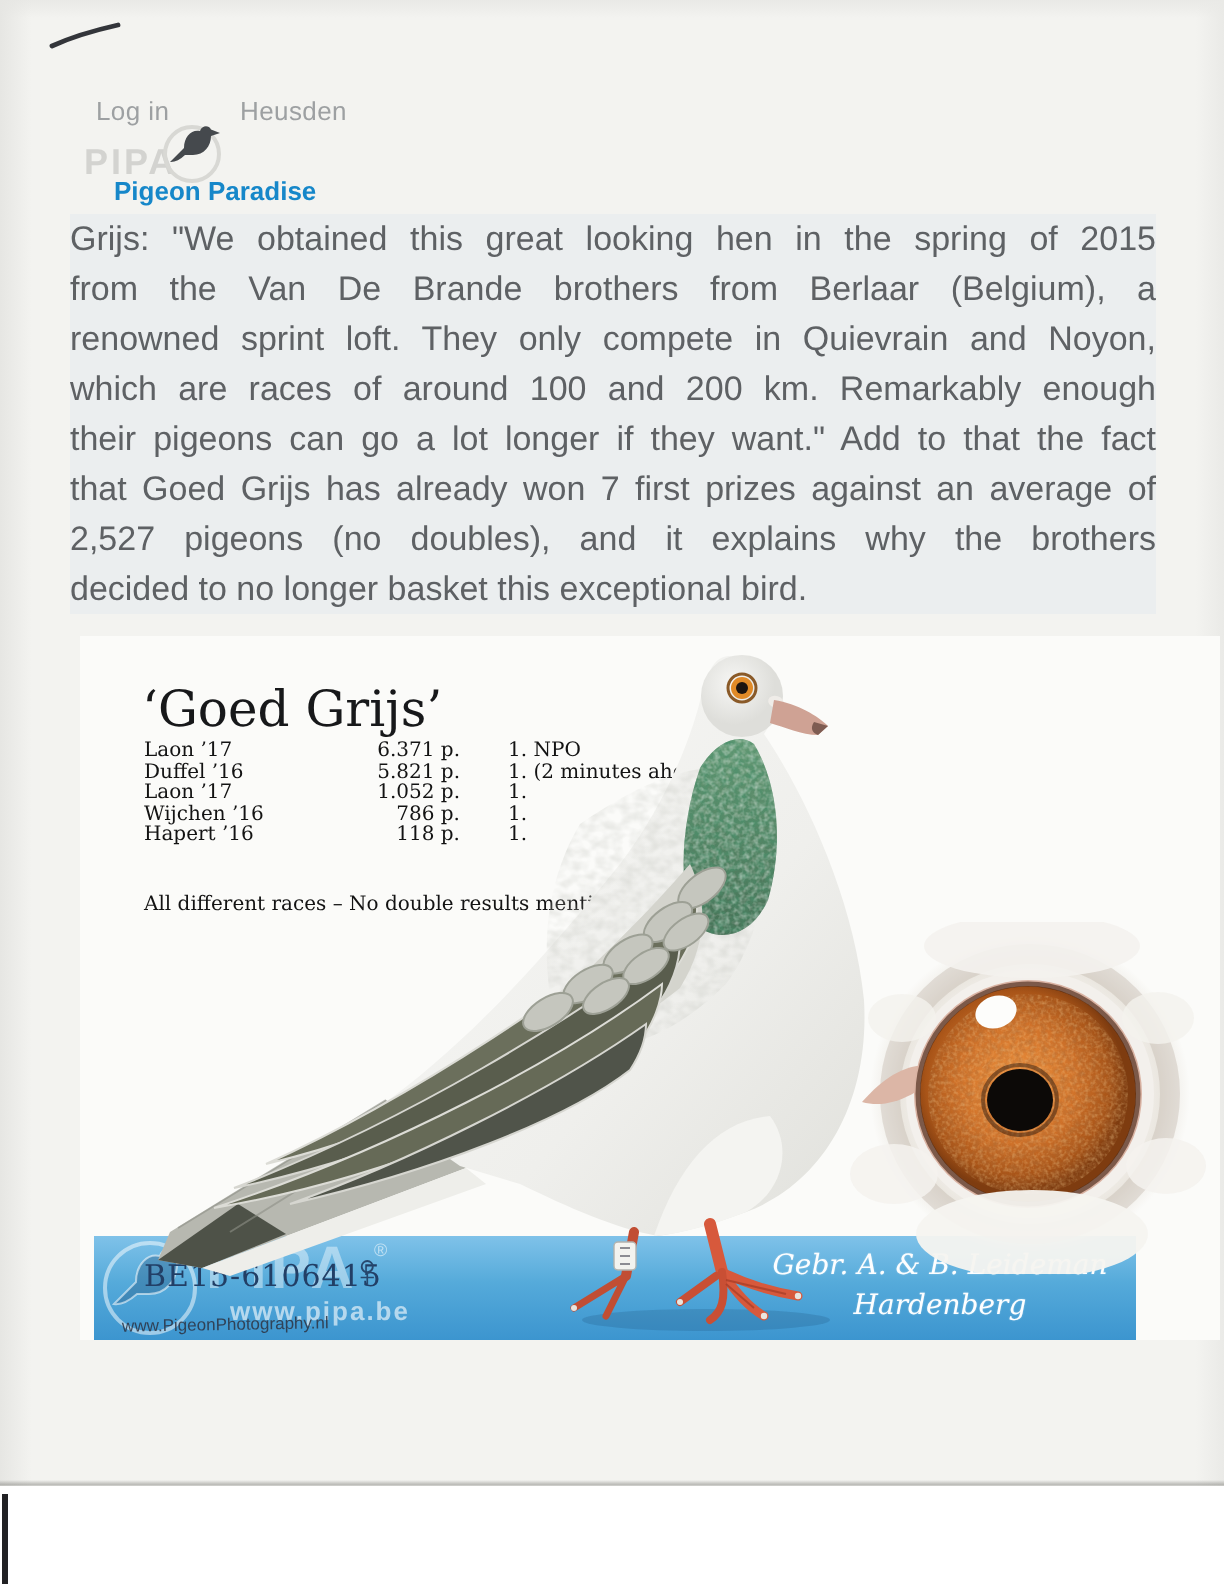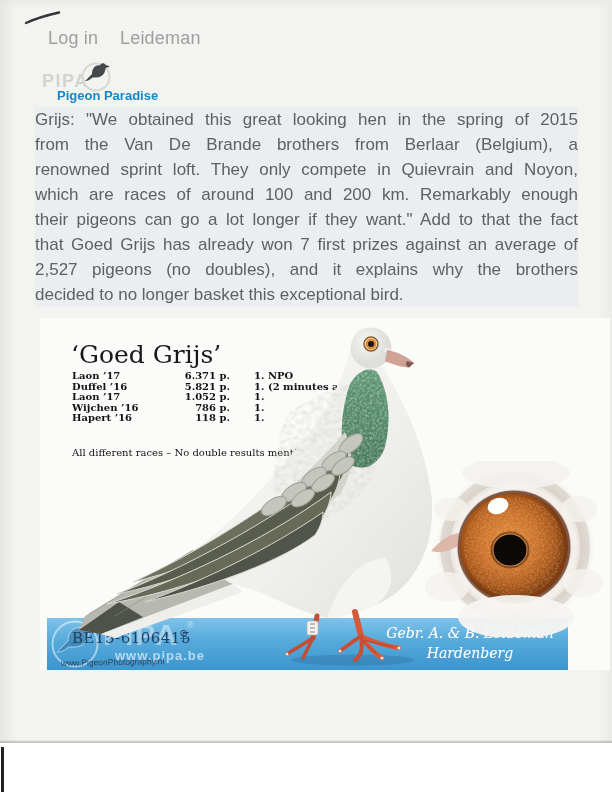--- a/index.html
+++ b/index.html
@@ -15,38 +15,38 @@
   
   .paper-edge{left:0;top:740px;width:612px;height:4px;
     background:linear-gradient(180deg,rgba(0,0,0,0) 0,rgba(120,120,115,.45) 55%,rgba(255,255,255,0) 100%);}
   .scanner-bed{left:0;top:743px;width:612px;height:49px;background:#ffffff;}
   .scanner-line{left:1px;top:747px;width:3px;height:45px;background:#212124;}
 
   
   .pen-mark{left:24px;top:11px;width:38px;height:14px;}
 
   
-  .hdr-link{top:28px;font-size:18px;color:#9da0a2;letter-spacing:.2px;cursor:pointer;text-align:center;}
+  .hdr-link{top:48px;font-size:13px;color:#9da0a2;letter-spacing:.2px;cursor:pointer;text-align:center;}
   .login{left:48px;} .register{left:120px;}
 
   
   .logo-brand{left:42px;top:71px;font-size:18px;font-weight:bold;color:#d3d3d0;letter-spacing:1.5px;}
   .logo-emblem{left:79px;top:59px;width:34px;height:34px;}
   .logo-tagline{left:57px;top:88px;font-size:13px;font-weight:bold;color:#1687c9;}
 
   
   .article{left:35px;top:107px;width:543px;background:rgba(214,227,237,.28);}
   .article-line{height:25px;line-height:25px;font-size:17px;color:#5e6164;
     text-align:justify;text-align-last:justify;white-space:nowrap;}
   .article-line.last{text-align-last:left;}
 
   
   .photo{left:40px;top:318px;width:570px;height:352px;background:#fbfbf9;}
   .photo-title{left:31px;top:22px;font-family:"DejaVu Serif",serif;font-size:25px;color:#17181a;}
-  .results{left:32px;top:53px;font-family:"DejaVu Serif",serif;font-size:10px;color:#131313;font-weight:bold;}
+  .results{left:32px;top:53px;font-family:"DejaVu Serif",serif;font-size:10px;color:#131313;}
   .result-row{height:10.5px;line-height:10.5px;white-space:nowrap;}
   .r-race{display:inline-block;width:101px;}
   .r-count{display:inline-block;width:57px;text-align:right;}
   .r-prize{display:inline-block;margin-left:24px;}
   .results-note{left:32px;top:129px;font-family:"DejaVu Serif",serif;font-size:10px;color:#131313;white-space:nowrap;}
 
   .eye-photo{left:381px;top:143px;width:190px;height:176px;z-index:3;}
   .pigeon-photo{left:15px;top:2px;width:400px;height:346px;z-index:4;}
 
   
@@ -69,21 +69,21 @@
 </head>
 <body>
 
 <div class="page">
 
   <svg class="abs pen-mark" viewBox="0 0 38 14">
     <path d="M2,12 Q15,6 35,1.5" fill="none" stroke="#33353a" stroke-width="2.4" stroke-linecap="round"></path>
   </svg>
 
   <span class="abs hdr-link login">Log in</span>
-  <span class="abs hdr-link register">Leideman</span>
+  <span class="abs hdr-link register">Heusden</span>
 
   <span class="abs logo-brand">PIPA</span>
   <svg class="abs logo-emblem" viewBox="0 0 34 34">
     <circle cx="17" cy="18" r="13.5" fill="none" stroke="#d8d8d4" stroke-width="2"></circle>
     <path d="M6,22 L13,15 C13,9 17,5.5 21,6.5 C22,3.5 25.5,3.5 26.5,5.8 L31,7.5 L26.5,9 C26.5,14 23,18.5 17.5,18.5 L13.5,18.5 C11,20.8 8.4,22.2 6,22 Z" fill="#45494d"></path>
   </svg>
   <span class="abs logo-tagline">Pigeon Paradise</span>
 
   <div class="abs article">
     <div class="article-line">Grijs: "We obtained this great looking hen in the spring of 2015</div>

